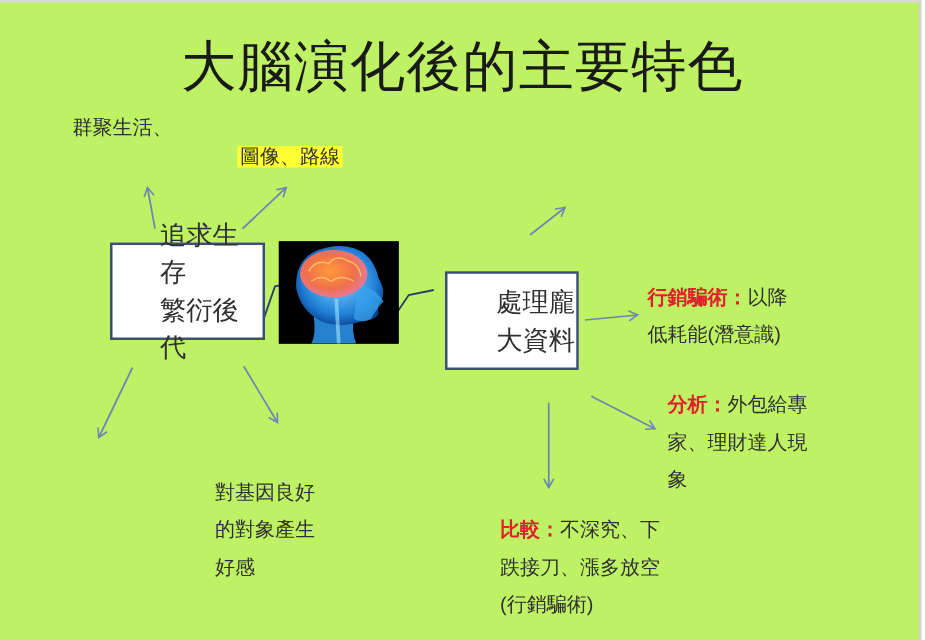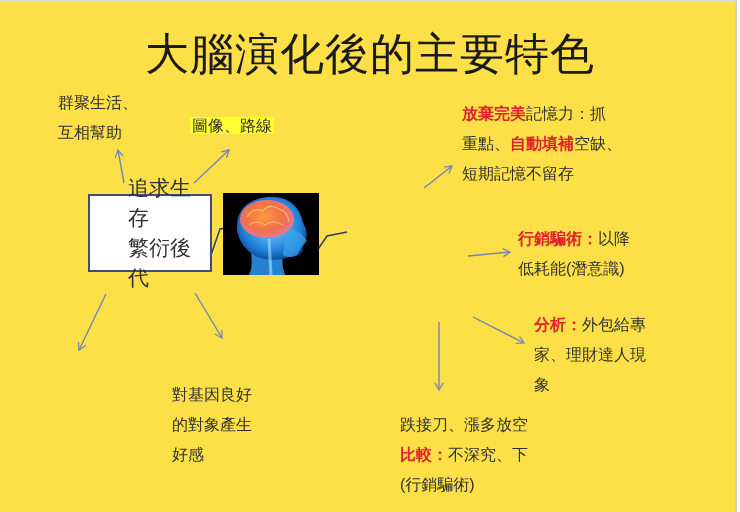--- a/index.html
+++ b/index.html
@@ -13,21 +13,21 @@
       position: relative;
       overflow: hidden;
       font-family: "DejaVu Sans", "Liberation Sans", sans-serif;
       color: #262626;
     }
     .slide {
       position: absolute;
       left: 0; top: 0;
       width: 737px;
       height: 512px;
-      background: #fde047;
+      background: #bef264;
       border-top: 2px solid #d9d9d9;
       border-right: 2px solid #d0d0d0;
       box-sizing: border-box;
     }
     .title {
       position: absolute;
       left: 0;
       width: 740px;
       top: 24px;
       text-align: center;
@@ -149,63 +149,57 @@
       <path d="M64,34 Q78,38 84,48 Q78,54 74,62 Q66,66 60,62" fill="#3aa6f0" opacity="0.7"></path>
 
       <ellipse cx="44" cy="26" rx="27" ry="19" fill="url(#braing)"></ellipse>
       <path d="M24,24 Q30,14 40,18 Q46,10 56,16 Q64,18 66,28" fill="none" stroke="#ffcf6a" stroke-width="1.2" opacity="0.8"></path>
       <path d="M26,32 Q34,26 42,32 Q50,26 60,32" fill="none" stroke="#ffd27a" stroke-width="1" opacity="0.7"></path>
 
       <path d="M46,46 L48,82" stroke="#9fe6ff" stroke-width="3" opacity="0.6"></path>
     </svg>
   </div>
 
+  <div class="box" style="left:356px; top:215px; width:107px; height:79px;">
+    <div>處理龐</div>
+    <div>大資料</div>
+  </div>
 
   <div class="txt" style="left:58px; top:86px;">
     <div>群聚生活、</div>
-    <div>互相幫助</div>
   </div>
 
   <div class="txt" style="left:190px; top:109px;">
     <span class="hl">圖像、路線</span>
   </div>
 
 
   <div class="txt" style="left:172px; top:352px;margin-top:26px;">
     <div>對基因良好</div>
     <div>的對象產生</div>
     <div>好感</div>
   </div>
 
-  <div class="txt" style="left:462px; top:97px;">
-    <div>
-      <span class="red">放棄完美</span><span>記憶力：抓</span>
-    </div>
-    <div>
-      <span>重點、</span><span class="red">自動填補</span><span>空缺、</span>
-    </div>
-    <div>短期記憶不留存</div>
-  </div>
 
   <div class="txt" style="left:518px; top:222px;">
     <div>
       <span class="red">行銷騙術：</span><span>以降</span>
     </div>
     <div>低耗能(潛意識)</div>
   </div>
 
   <div class="txt" style="left:534px; top:308px;">
     <div>
       <span class="red">分析：</span><span>外包給專</span>
     </div>
     <div>家、理財達人現</div>
     <div>象</div>
   </div>
 
   <div class="txt" style="left:400px; top:408px;">
-    <div>跌接刀、漲多放空</div>
     <div>
       <span class="red">比較：</span><span>不深究、下</span>
     </div>
+    <div>跌接刀、漲多放空</div>
     <div>(行銷騙術)</div>
   </div>
 
 </div>
 
 </body></html>

